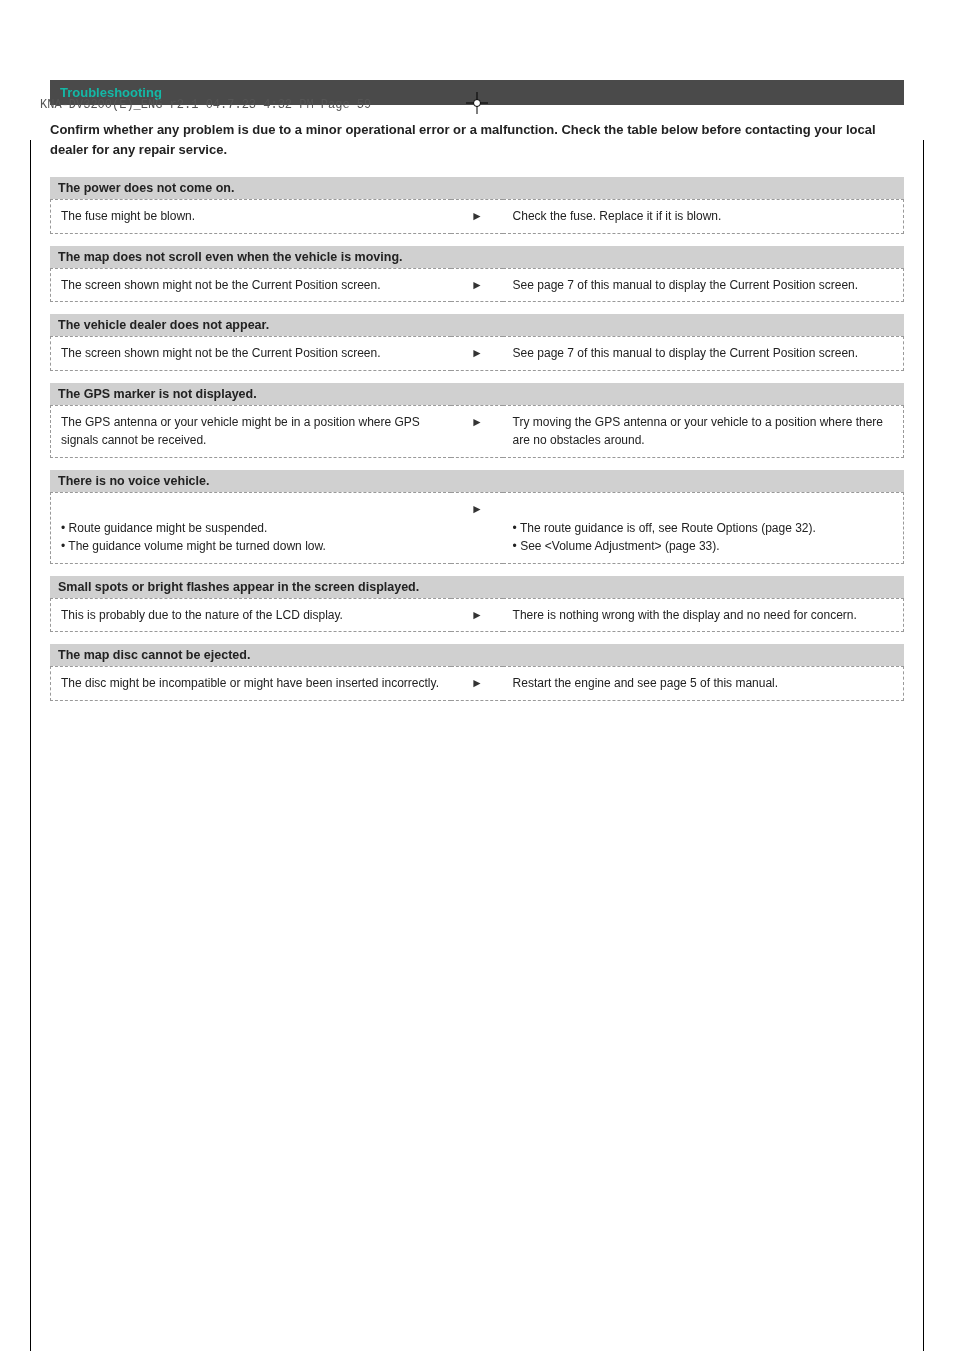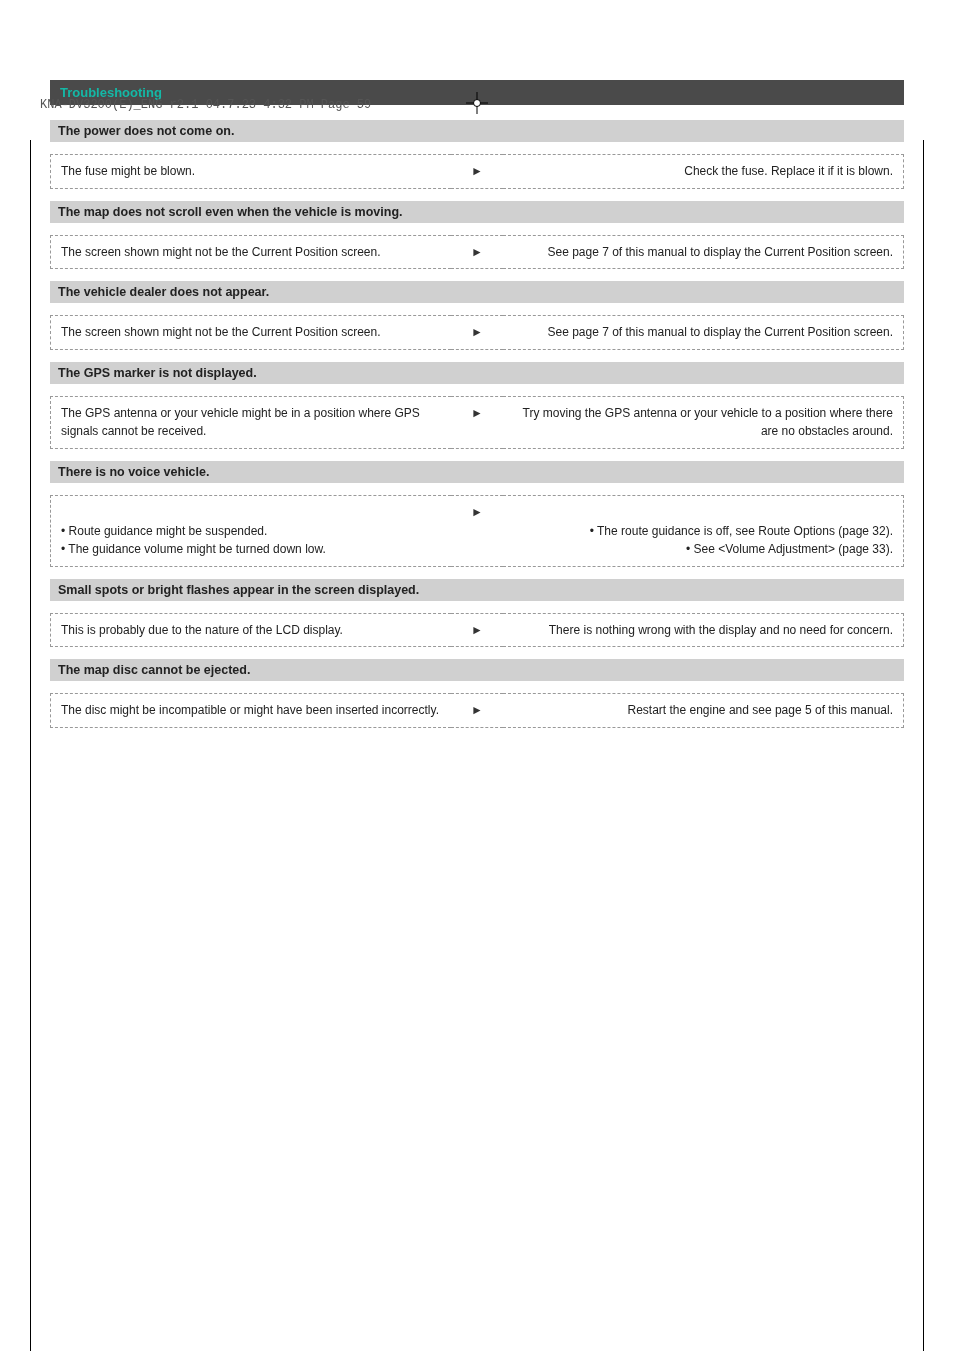--- a/index.html
+++ b/index.html
@@ -82,21 +82,21 @@
     .problem-group {
       margin-bottom: 12px;
     }
 
     
     .problem-header {
       background: #d0d0d0;
       padding: 4px 8px;
       font-size: 12.5px;
       font-weight: bold;
-      margin-bottom: 12px;
+      margin-bottom: 0;
     }
 
     .reg-mark {
       display: flex;
       align-items: center;
       justify-content: center;
     }
 
     .crosshair-wrap {
       position: relative;
@@ -167,21 +167,20 @@
       text-align: center;
       vertical-align: middle;
       font-size: 16px;
       color: #333;
     }
 
     .td-solution {
       width: 47%;
       border: 1px dashed #999;
       border-left: none;
-      text-align: right;
     }
 
     
     .cause-solution-table tr:not(:first-child) .td-cause {
       border-top: 1px dashed #999;
     }
 
     .problem-group .cause-solution-table {
       border-top: none;
     }
@@ -206,20 +205,21 @@
   <div class="border-right"></div>
 
   <div class="content-area">
 
     
     <div class="section-header">Troubleshooting</div>
 
     <br>
 
     
+    <p class="intro-text">Confirm whether any problem is due to a minor operational error or a malfunction. Check the table below before contacting your local dealer for any repair service.</p>
 
     
     <div class="problem-group">
       <div class="problem-header">
         <span>The power does not come on.</span>
       </div>
       <table class="cause-solution-table">
         <tbody>
             <tr>
           <td class="td-cause">

